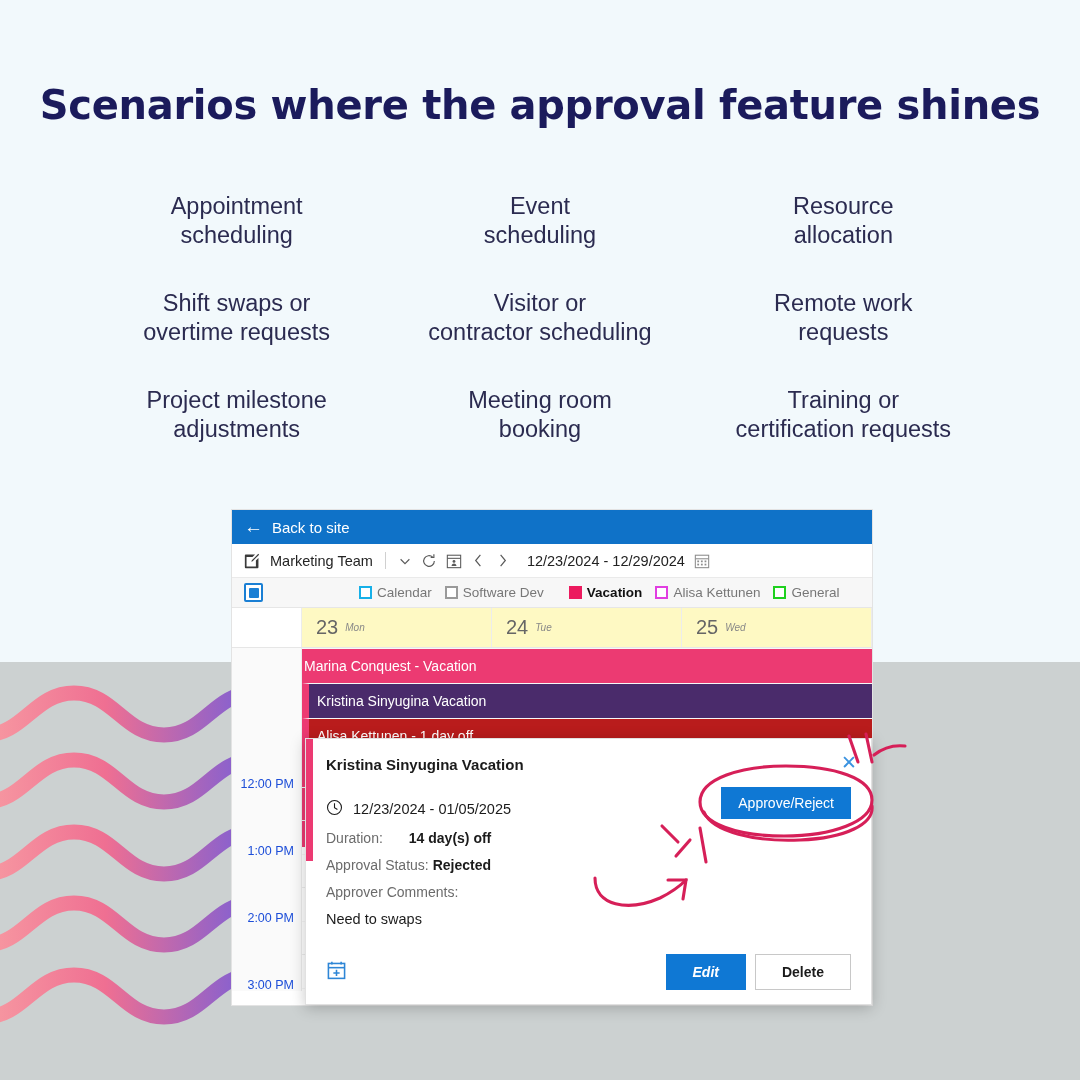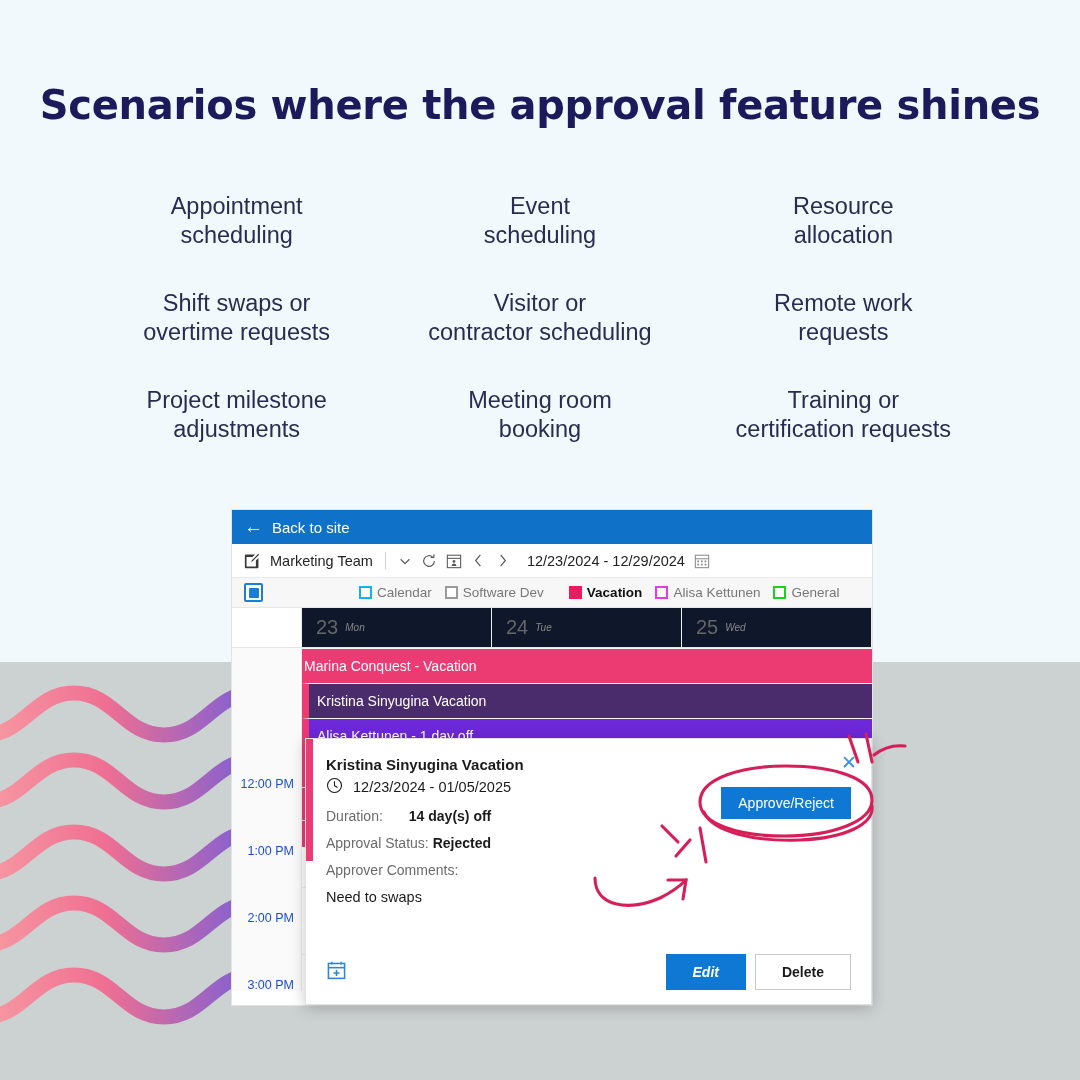--- a/index.html
+++ b/index.html
@@ -84,40 +84,40 @@
     width: 19px; height: 19px; border: 2px solid #1a7fd4; background:#fff;
     display: flex; align-items: center; justify-content: center; border-radius: 2px;
   }
   .legendbar .sel i { width: 10px; height: 10px; background: #1a7fd4; display:block; border-radius:1px; }
   .legendbar .spacer { width: 70px; }
   .legitem { display: flex; align-items: center; gap: 5px; font-size: 13.5px; color: #777; white-space: nowrap; }
   .legitem.active { color: #111; font-weight: 700; margin-left: 12px; }
   .legbox { width: 13px; height: 13px; border: 2px solid #999; background: #fff; }
 
   
-  .dayhead { display: flex; height: 40px; border-bottom: 1px solid #e6e6e6; background: #0f172a; }
+  .dayhead { display: flex; height: 40px; border-bottom: 1px solid #e6e6e6; background: #fef9c3; }
   .dayhead .gut { width: 70px; border-right: 1px solid #ececec; background:#fff;}
   .dayhead .d { flex: 1 1 0; border-right: 1px solid #ececec; display: flex; align-items: center; gap: 7px; padding-left: 14px; }
   .dayhead .num { font-size: 20px; color: #666; }
   .dayhead .dow { font-size: 10px; color: #888; font-style: italic; }
 
   
   .events { position: relative; }
   .allday { display: flex; }
   .allday .gut { width: 70px; background: #fafafa; border-right: 1px solid #ececec; }
   .allday .track { flex: 1 1 0; }
   .evbar {
     height: 35px; display: flex; align-items: center;
     padding-left: 2px; color: #fff; font-size: 14px;
     border-top: 1px solid #f7f7f7;
     white-space: nowrap; overflow: hidden;
   }
   .evbar.pink { background: #ec3a72; }
   .evbar.purple { background: #4a2b6b; border-left: 7px solid #ec3a72; padding-left: 8px; }
-  .evbar.blue { background: #6d28d9; border-left: 7px solid #ec3a72; padding-left: 8px; }
+  .evbar.blue { background: #b91c1c; border-left: 7px solid #ec3a72; padding-left: 8px; }
 
   
   .timegrid { display: flex; height: 238px; }
   .timegrid .gut { width: 70px; background: #fafafa; border-right: 1px solid #ececec; position: relative; }
   .timegrid .gut .tl {
     position: absolute; right: 7px; font-size: 12.5px; color: #1d4ed8;
   }
   .timegrid .cols { flex: 1 1 0; display: flex; }
   .timegrid .col { flex: 1 1 0; border-right: 1px solid #ececec; position: relative; }
   .hrline { position: absolute; left: 0; right: 0; height: 1px; background: #ededed; }
@@ -131,21 +131,21 @@
     background: #fff;
     border: 1px solid #e1e1e1;
     box-shadow: 0 3px 14px rgba(0,0,0,.22);
     padding: 17px 20px 14px 20px;
   }
   .popup .ptitle { font-size: 15px; font-weight: 700; color: #1b1b1b; }
   .popup .close {
     position: absolute; right: 14px; top: 14px;
     font-size: 19px; color: #3b93e0; line-height: 1; font-weight: 300; cursor: pointer;
   }
-  .popup .prow-date { display: flex; align-items: center; gap: 10px; margin-top: 4px; color: #1b1b1b; font-size: 14.5px; }
+  .popup .prow-date { display: flex; align-items: center; gap: 10px; margin-top: 26px; color: #1b1b1b; font-size: 14.5px; }
   .popup .approve {
     position: absolute; right: 20px; top: 48px;
     background: #0f78d4; color: #fff; border: none;
     font-size: 14px; padding: 8px 17px; cursor: pointer;
     font-family: "Liberation Sans", sans-serif;
   }
   .popup .kv { margin-top: 11px; font-size: 14px; color: #6b6b6b; }
   .popup .kv:first-of-type { margin-top: 27px; }
   .popup .kv b { color: #1b1b1b; font-weight: 700; }
   .popup .kv .lbl { display: inline-block; }

